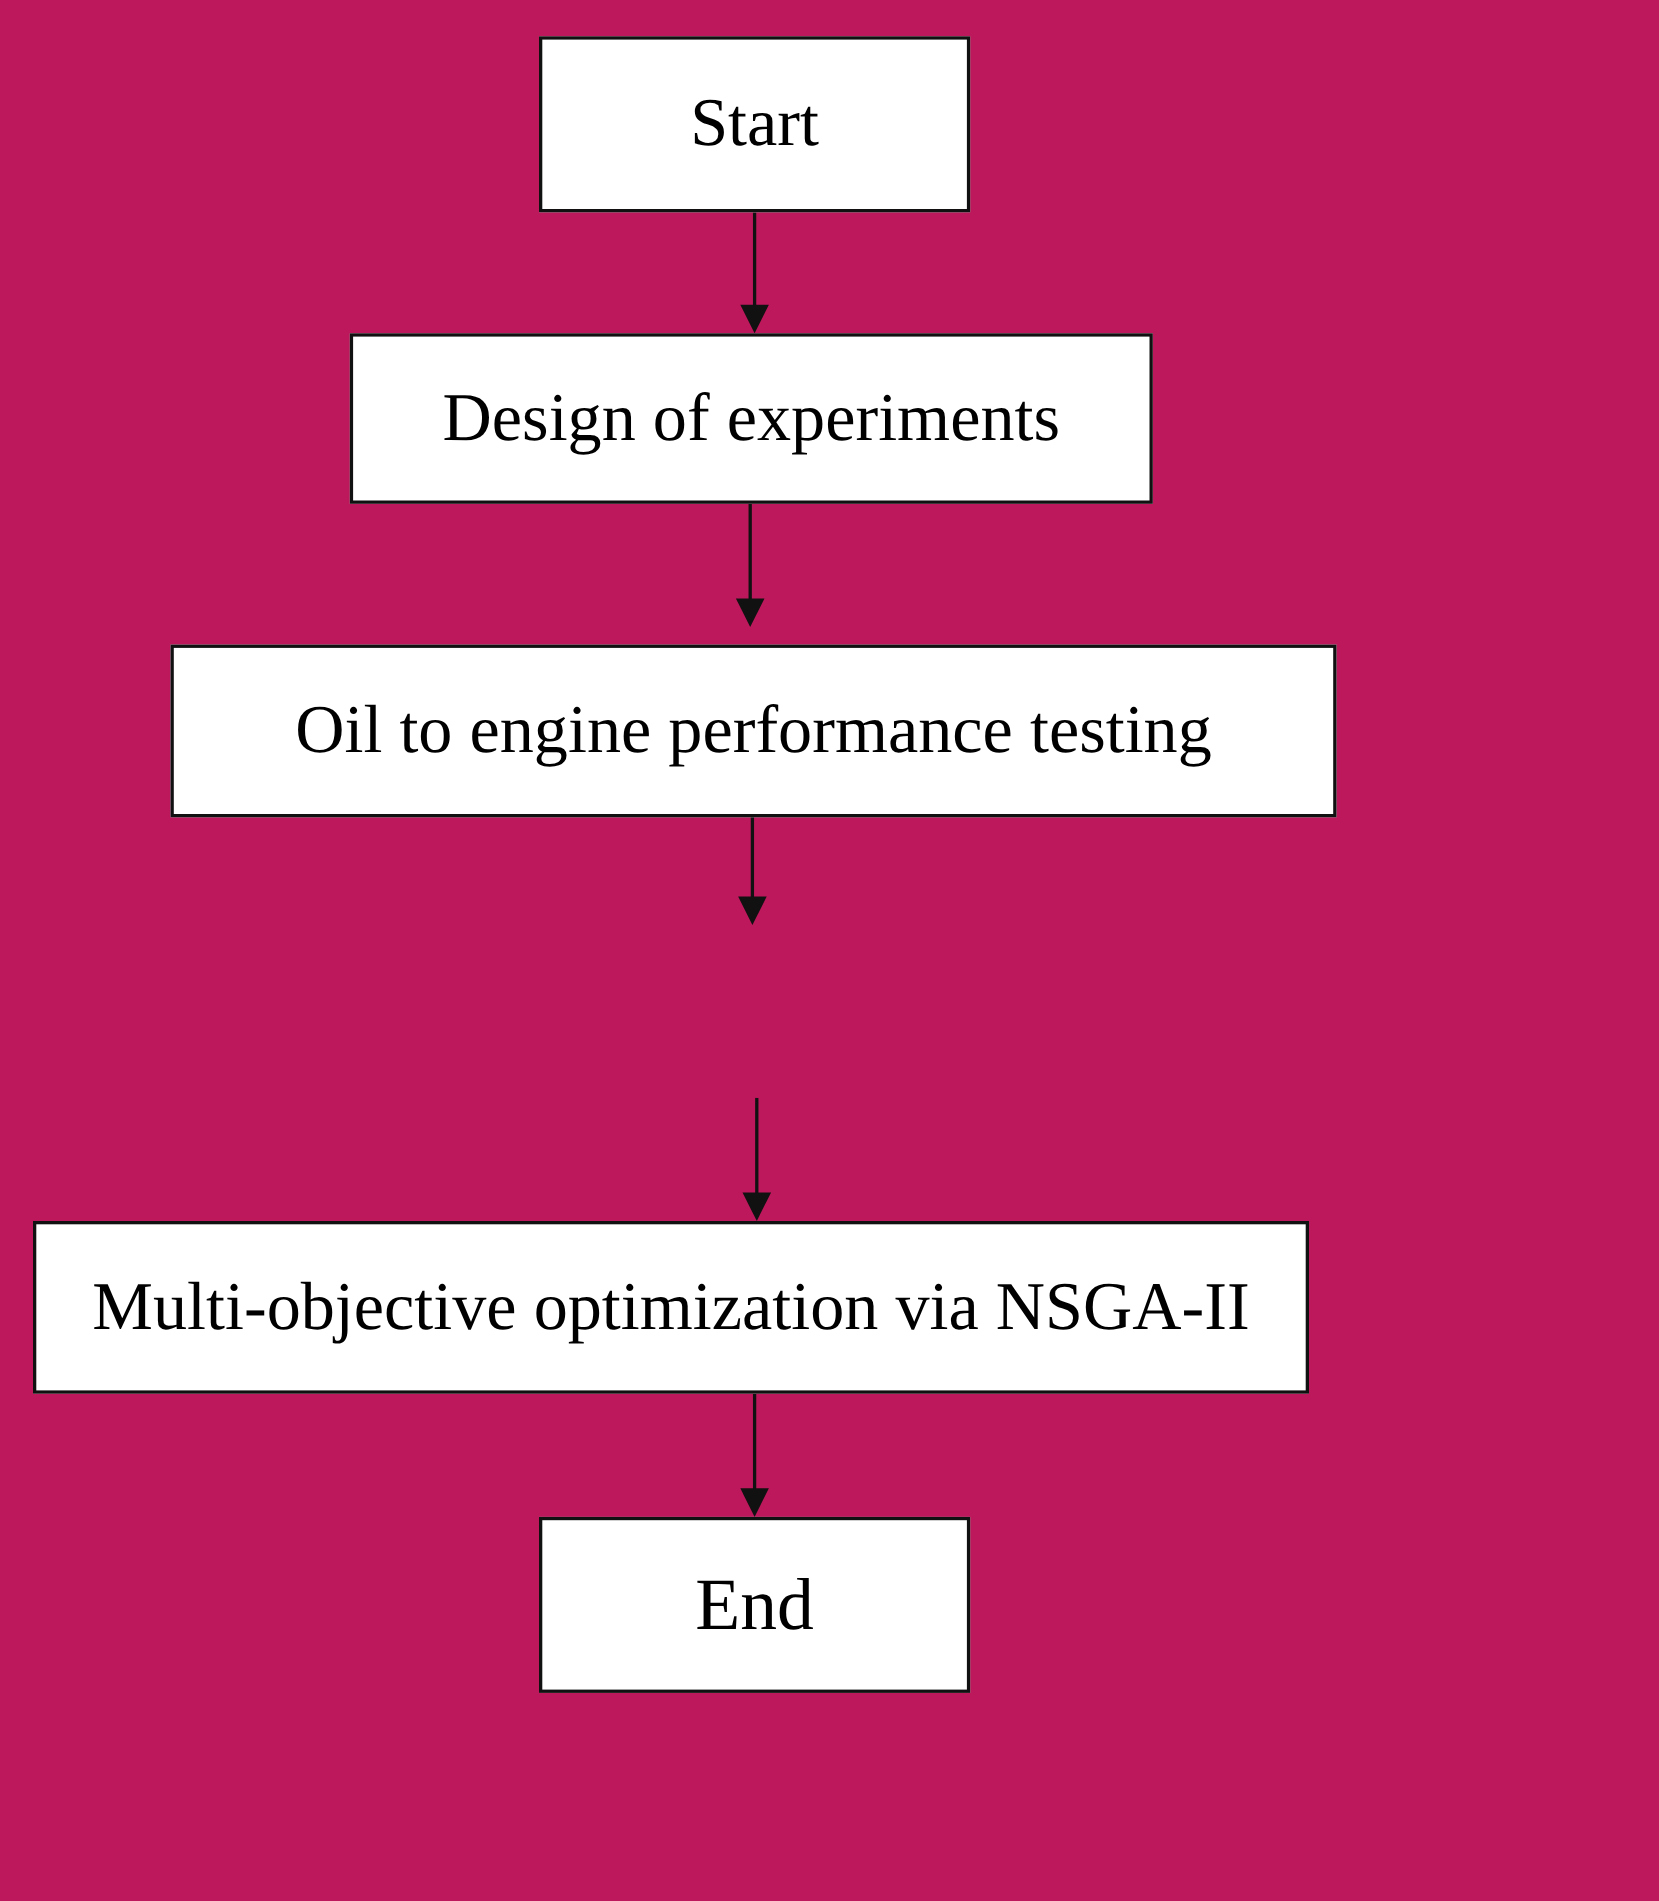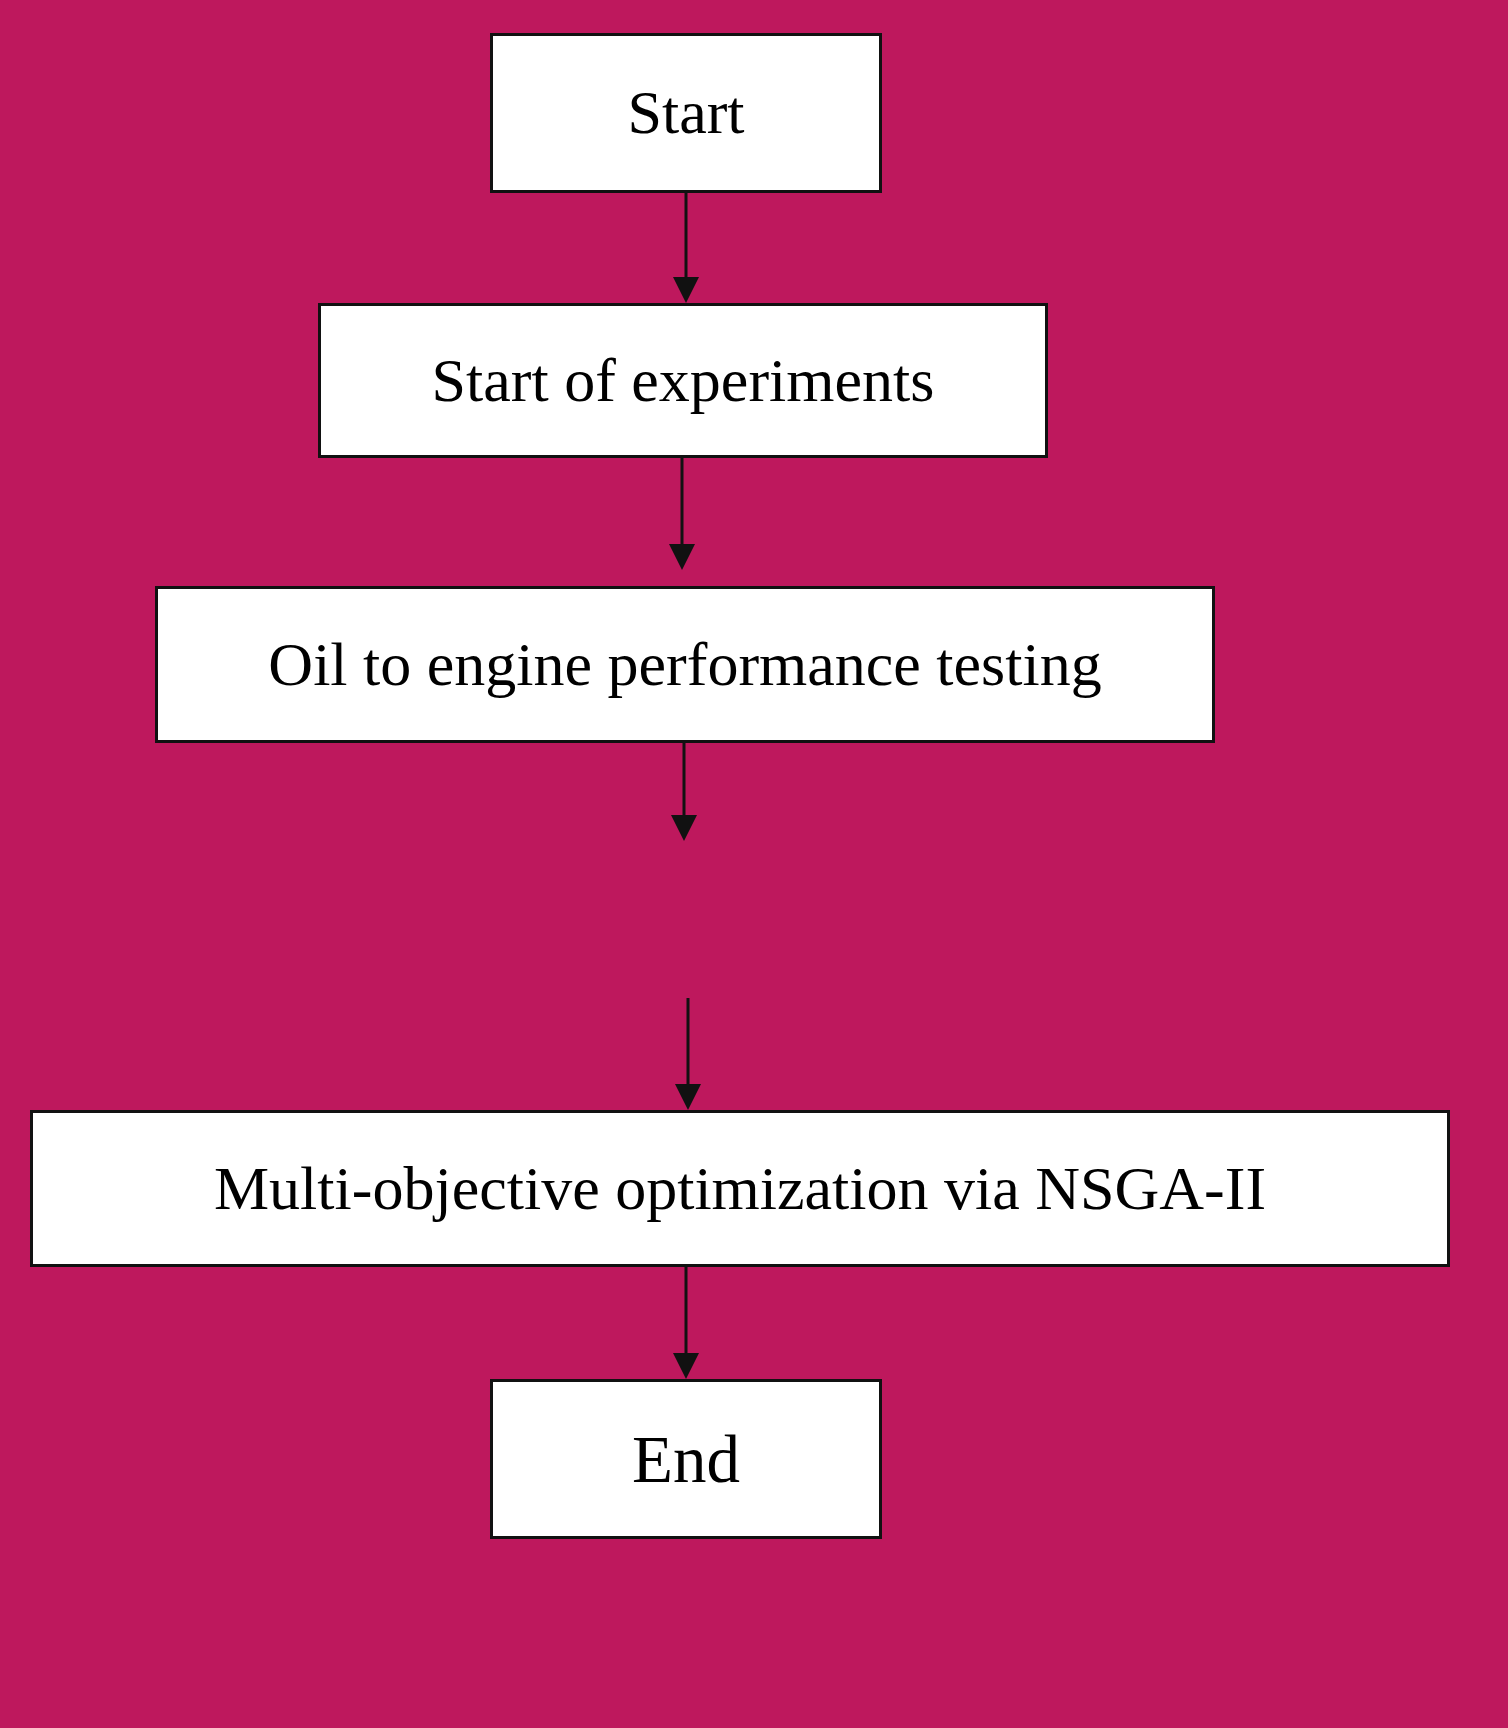--- a/index.html
+++ b/index.html
@@ -70,24 +70,24 @@
     <div class="connector" style="left: 666px; top: 1267px; width: 40px; height: 112px;">
       <svg width="40" height="112" viewBox="0 0 40 112">
         <line x1="20" y1="0" x2="20" y2="90" stroke="#111111" stroke-width="3"></line>
         <polygon points="7,86 33,86 20,112" fill="#111111"></polygon>
       </svg>
     </div>
     <div class="node" style="left: 490px; top: 33px; width: 392px; height: 160px; border-color: rgb(17, 17, 17);">
       <span class="node-label" style="font-size: 62px; color: rgb(0, 0, 0);">Start</span>
     </div>
     <div class="node" style="left: 318px; top: 303px; width: 730px; height: 155px; border-color: rgb(17, 17, 17);">
-      <span class="node-label" style="font-size: 62px; color: rgb(0, 0, 0);">Start of experiments</span>
+      <span class="node-label" style="font-size: 62px; color: rgb(0, 0, 0);">Design of experiments</span>
     </div>
     <div class="node" style="left: 155px; top: 586px; width: 1060px; height: 157px; border-color: rgb(17, 17, 17);">
       <span class="node-label" style="font-size: 62px; color: rgb(0, 0, 0);">Oil to engine performance testing</span>
     </div>
-    <div class="node" style="left: 30px; top: 1110px; width: 1420px; height: 157px; border-color: rgb(17, 17, 17);">
+    <div class="node" style="left: 30px; top: 1110px; width: 1160px; height: 157px; border-color: rgb(17, 17, 17);">
       <span class="node-label" style="font-size: 62px; color: rgb(0, 0, 0);">Multi-objective optimization via NSGA-II</span>
     </div>
     <div class="node" style="left: 490px; top: 1379px; width: 392px; height: 160px; border-color: rgb(17, 17, 17);">
       <span class="node-label" style="font-size: 67px; color: rgb(0, 0, 0);">End</span>
     </div>
   </div>
 
 </body></html>

